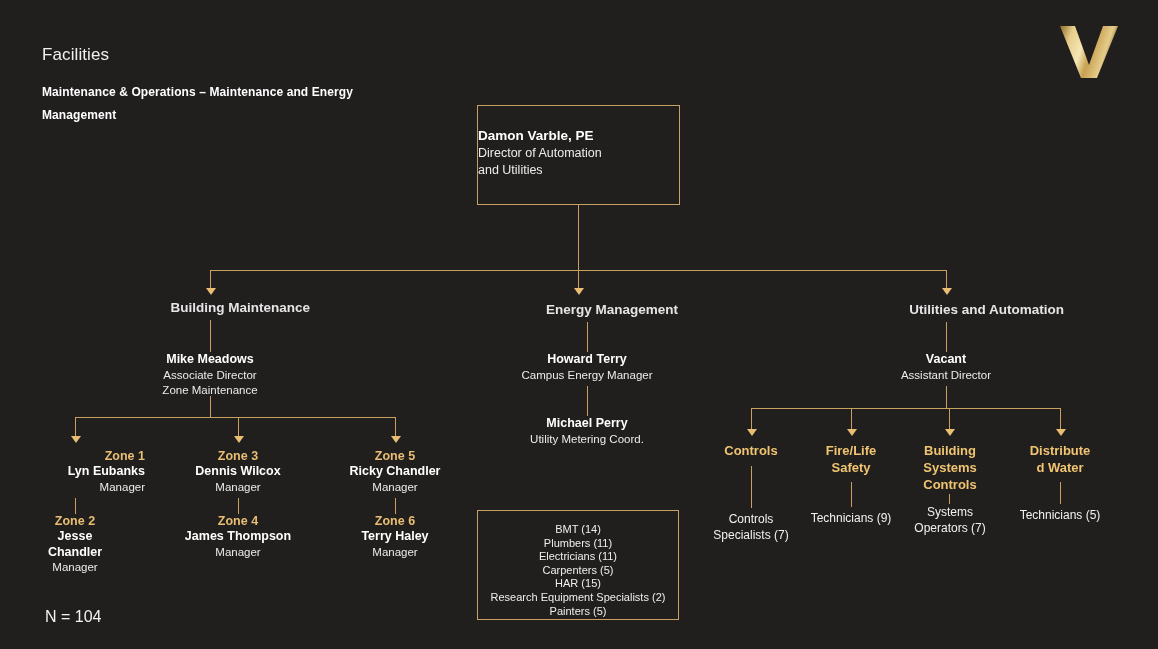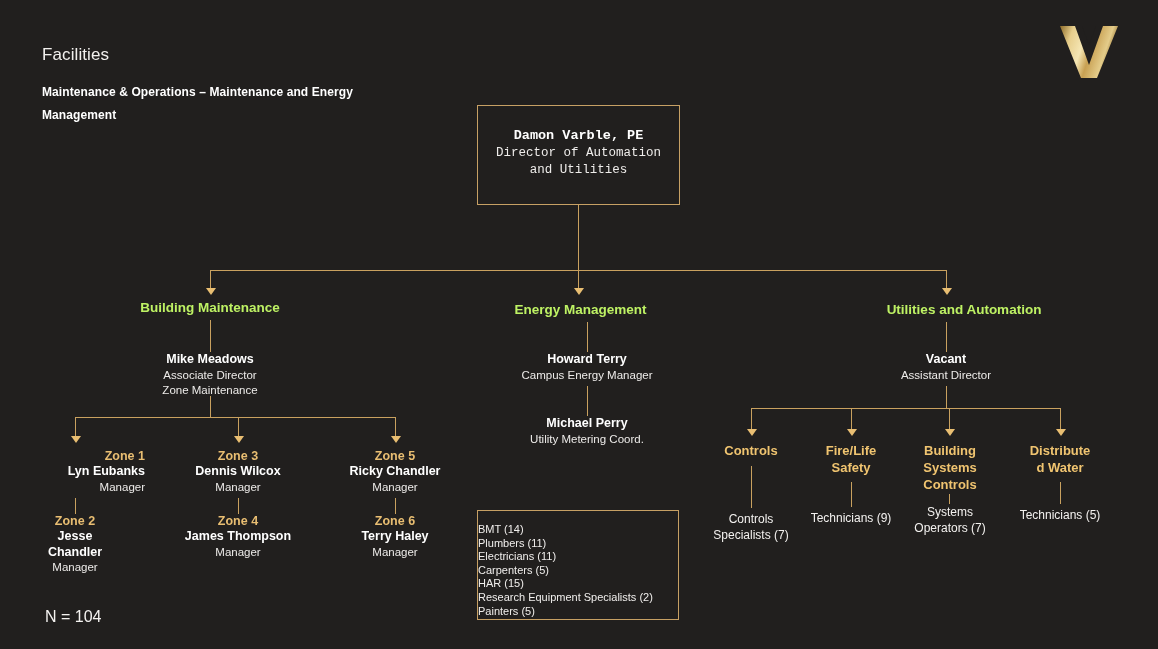--- a/index.html
+++ b/index.html
@@ -43,46 +43,46 @@
   .node .name {
     font-size: 12.5px; font-weight: 700; color: #FFFFFF; line-height: 15.5px;
   }
   .node .role {
     font-size: 11.5px; font-weight: 400; color: #EDEBE9; line-height: 15.5px;
   }
   .node .zone {
     font-size: 12.5px; font-weight: 700; color: #E9BE72; line-height: 16px;
   }
   .branch-label {
-    position: absolute; text-align: center;
-    font-size: 13.5px; font-weight: 700; color: #bef264; line-height: 17px;
+    position: absolute; text-align: right;
+    font-size: 13.5px; font-weight: 700; color: #e5e5e5; line-height: 17px;
   }
   .sub-label {
     position: absolute; text-align: center;
     font-size: 13px; font-weight: 700; color: #F0C470; line-height: 17px;
   }
   .count-label {
     position: absolute; text-align: center;
     font-size: 12px; font-weight: 400; color: #F3F1EF; line-height: 16px;
   }
 
   
   .box {
     position: absolute;
     border: 1px solid #C7A064;
     background: transparent;
     box-sizing: border-box;
   }
   .top-box { left: 477px; top: 105px; width: 203px; height: 100px; }
-  .top-box .inner { padding-top: 20px; text-align: center; font-family: Liberation Mono, monospace; }
+  .top-box .inner { padding-top: 20px; text-align: left; }
   .top-box .nm { font-size: 13.5px; font-weight: 700; color: #FFFFFF; line-height: 19px; }
   .top-box .rl { font-size: 12.5px; font-weight: 400; color: #EFEDEB; line-height: 17px; }
 
   .trades-box { left: 477px; top: 510px; width: 202px; height: 110px; }
-  .trades-box .inner { padding-top: 12px; text-align: left; }
+  .trades-box .inner { padding-top: 12px; text-align: center; }
   .trades-row { font-size: 11px; font-weight: 400; color: #F0EEEC; line-height: 13.6px; }
 
   
   .ln { position: absolute; background: #C9A15F; }
   .ln.v { width: 1px; }
   .ln.h { height: 1px; }
   .arrow {
     position: absolute;
     width: 0; height: 0;
     border-left: 5px solid transparent;

